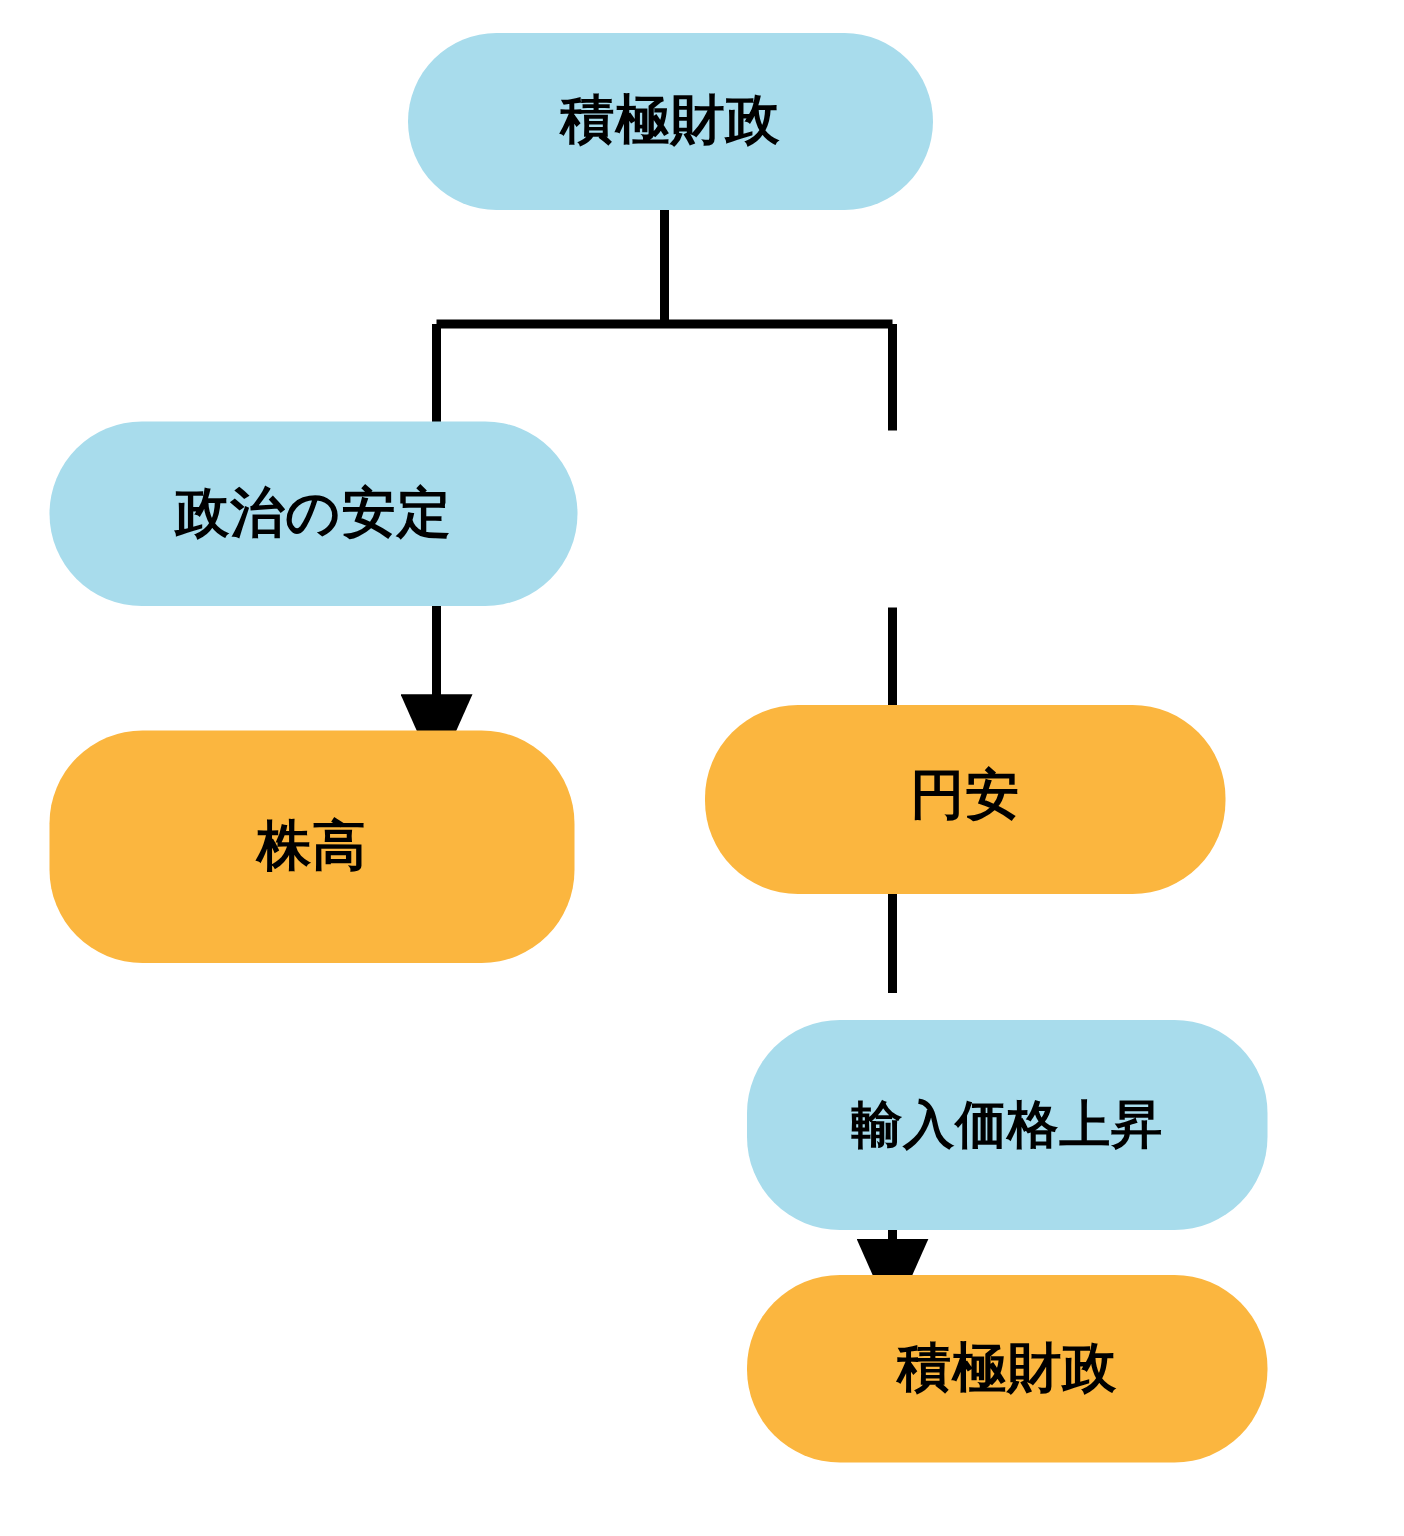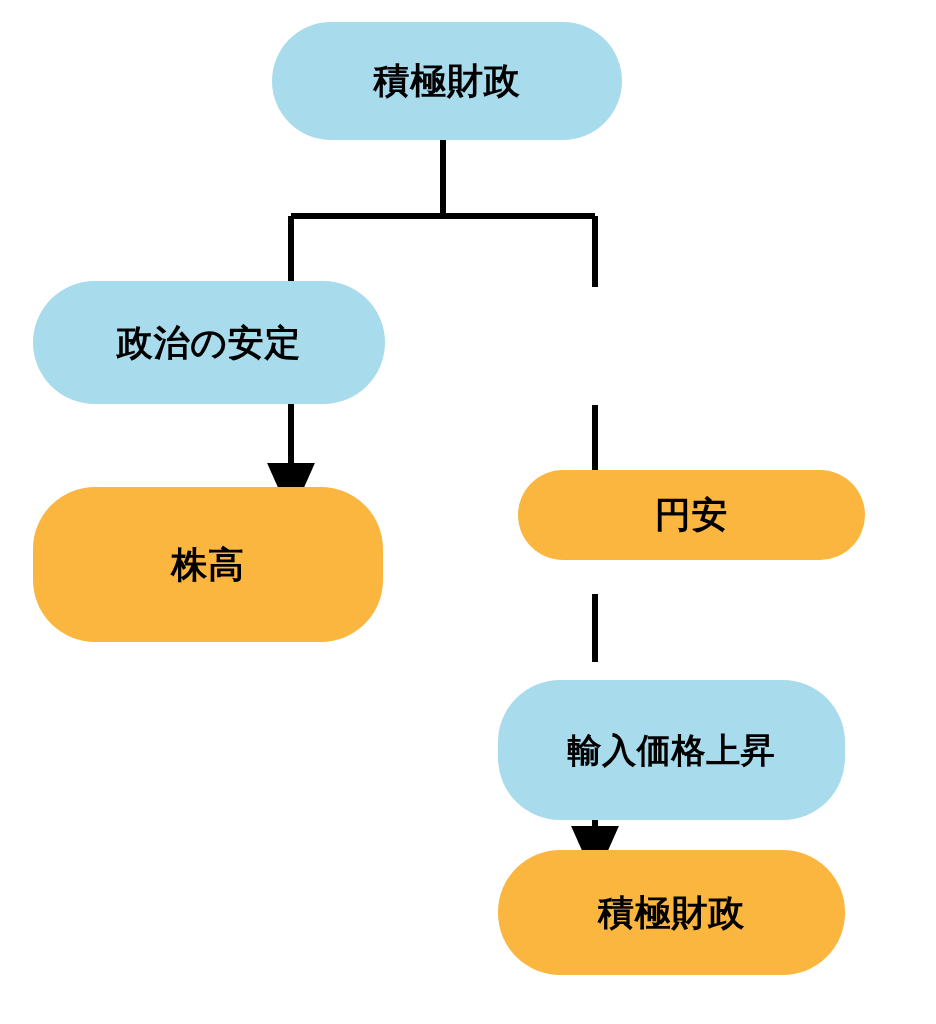--- a/index.html
+++ b/index.html
@@ -43,21 +43,21 @@
   #node-political-stability {
     left: 33px;   top: 281px;  width: 352px; height: 123px;
   }
   #node-expansionary-fiscal {
     left: 498px;  top: 285px;  width: 347px; height: 122px;
   }
   #node-stock-rise {
     left: 33px;   top: 487px;  width: 350px; height: 155px;
   }
   #node-weak-yen {
-    left: 518px;  top: 470px;  width: 347px; height: 90px;
+    left: 470px;  top: 470px;  width: 347px; height: 126px; font-family: Liberation Mono, monospace;
   }
   #node-import-price-rise {
     left: 498px;  top: 680px;  width: 347px; height: 140px;
   }
   #node-inflation {
     left: 498px;  top: 850px;  width: 347px; height: 125px;
   }
   
   #connectors {
     position: absolute;

